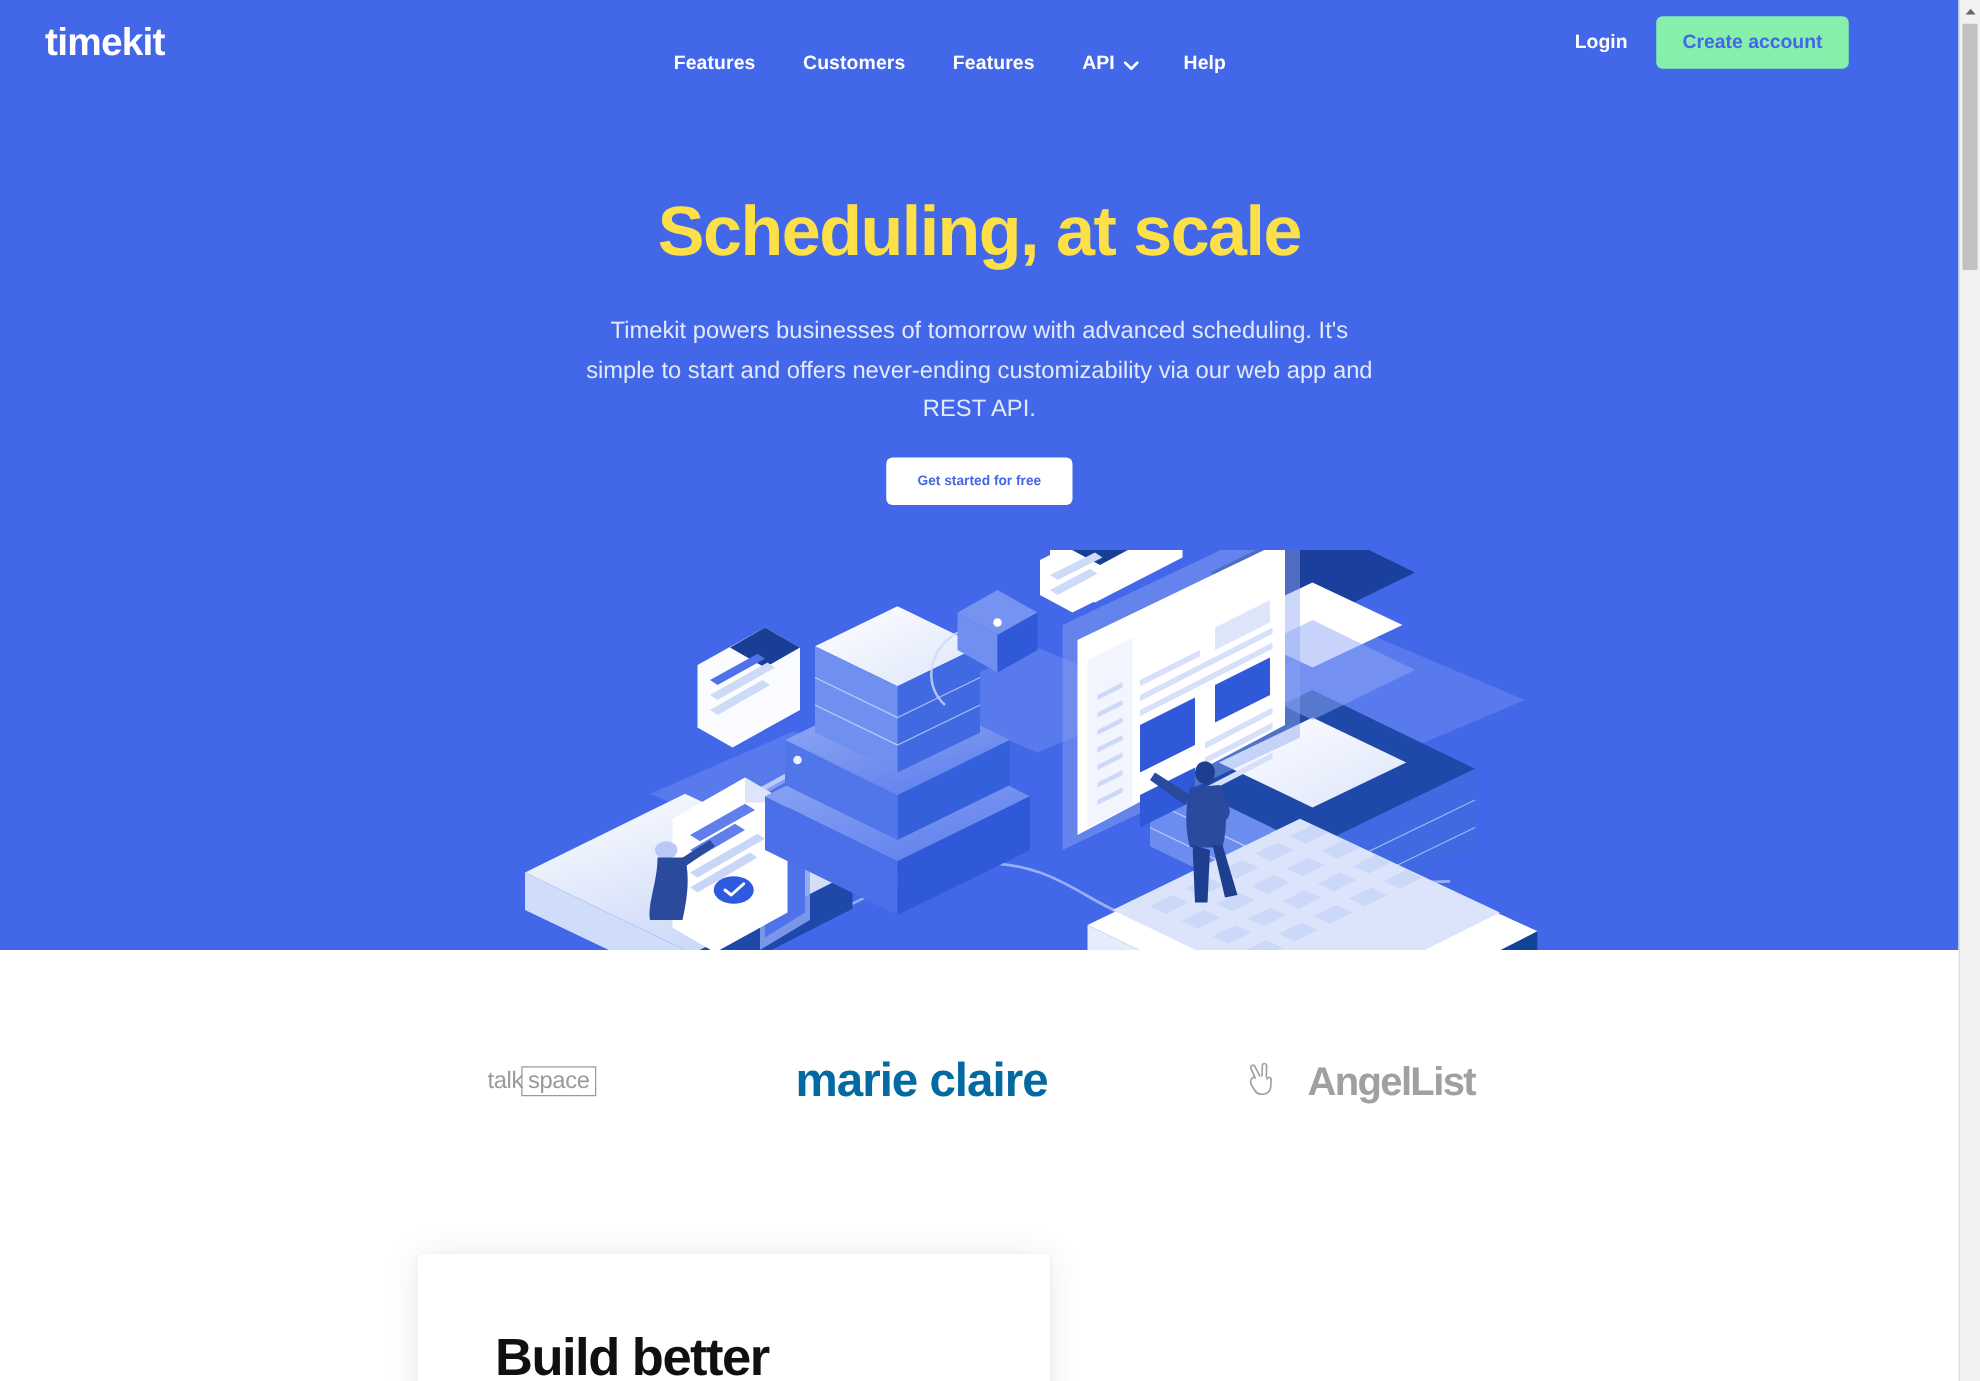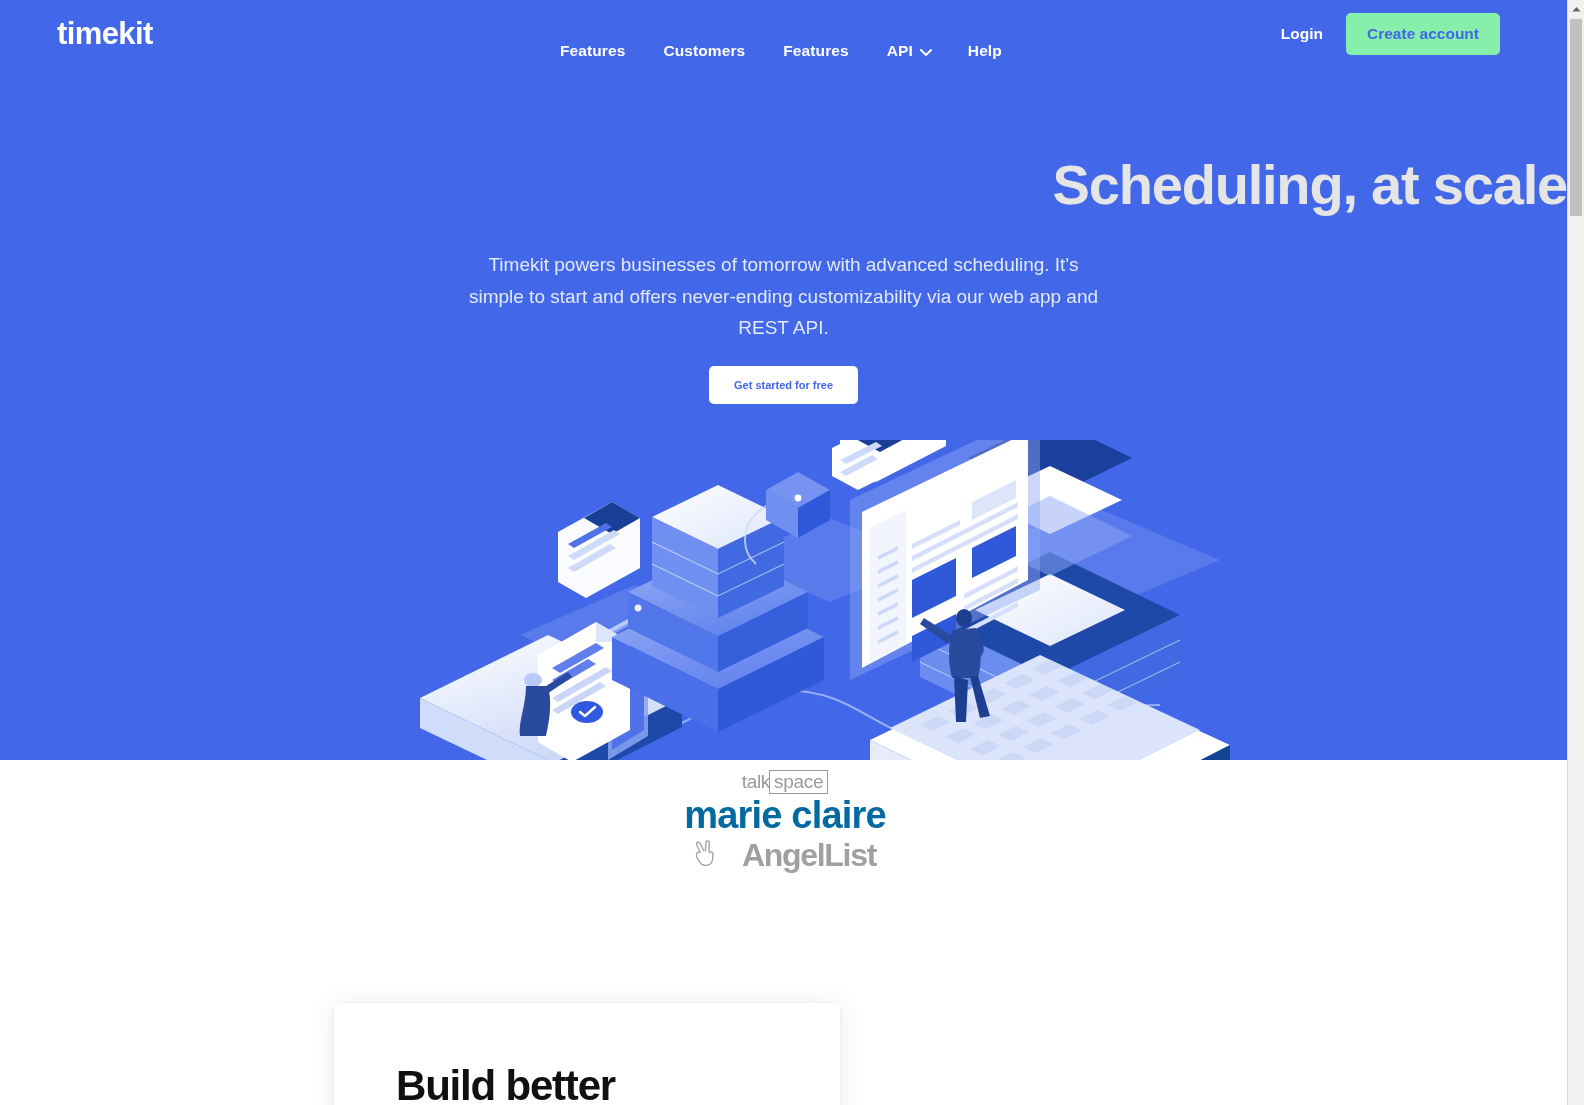--- a/index.html
+++ b/index.html
@@ -33,21 +33,20 @@
 
   
   .nav {
     position:absolute;
     left:0; top:0;
     width:1547px;
     height:68px;
     display:flex;
     align-items:center;
     z-index:20;
-    margin-left:21px;
   }
   .logo {
     position:absolute;
     left:36px; top:17px;
     color:#ffffff;
     font-size:31px;
     font-weight:700;
     letter-spacing:-0.6px;
     line-height:34px;
     cursor:pointer;
@@ -108,22 +107,22 @@
     cursor:pointer;
     font-family:inherit;
     white-space:nowrap;
   }
 
   
   .hero-title {
     position:absolute;
     left:0; top:148px;
     width:1567px;
-    text-align:right;
-    color:#e5e5e5;
+    text-align:center;
+    color:#fde047;
     font-size:56px;
     font-weight:700;
     letter-spacing:-1.2px;
     line-height:74px;
   }
   .hero-sub {
     position:absolute;
     left:50%;
     transform:translateX(-50%);
     top:238px;
@@ -167,27 +166,26 @@
   
   .logos {
     position:absolute;
     left:0; top:760px;
     width:1567px;
     height:240px;
     background:#ffffff;
   }
   .logo-row {
     position:absolute;
-    left:390px; top:64px;
+    left:390px; top:80px;
     width:790px;
     height:50px;
     display:flex;
     align-items:center;
-    justify-content:flex-end;
-    flex-direction:column;
+    justify-content:space-between;
   }
   .client-logo { opacity:1; }
 
   .talkspace {
     display:flex;
     align-items:center;
     color:#9a9a9a;
     font-size:19px;
     font-weight:400;
     letter-spacing:-0.3px;

